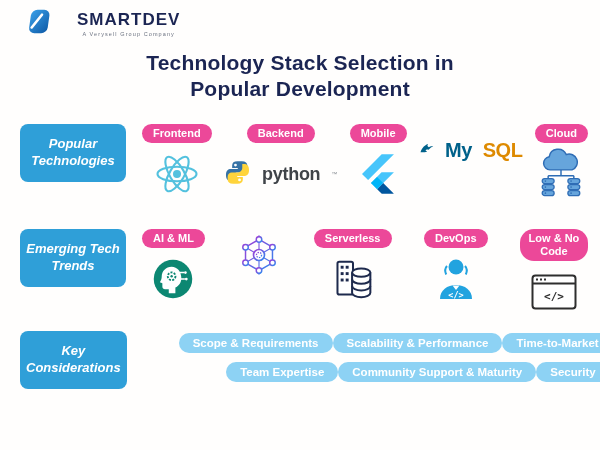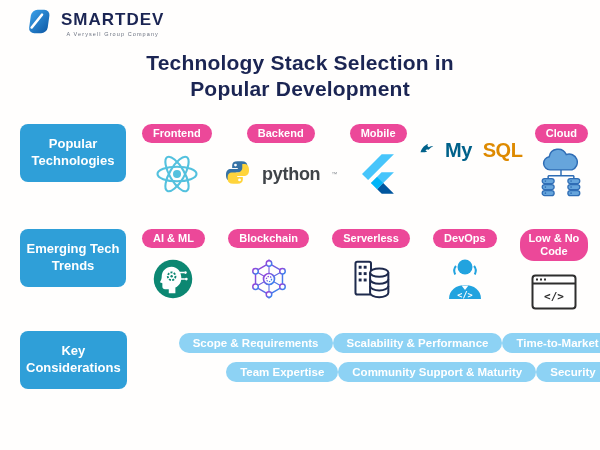--- a/index.html
+++ b/index.html
@@ -1,35 +1,35 @@
 <!DOCTYPE html>
 <html><head>
 <meta charset="utf-8">
 <style>
   html,body{margin:0;padding:0;background:#fff;}
   #canvas{
     position:relative;width:600px;height:450px;background:#fffefd;overflow:hidden;
     font-family:"Liberation Sans", sans-serif;
   }
   
-  .header{position:absolute;top:8px;left:26px;display:flex;align-items:center;gap:8px;}
+  .header{position:absolute;top:8px;left:26px;display:flex;align-items:center;gap:24px;}
   .brand-block{display:flex;flex-direction:column;align-items:center;}
   .brand{font-size:17px;font-weight:800;letter-spacing:1px;color:#1B2553;}
   .tagline{font-size:5.5px;letter-spacing:1.1px;color:#6b7280;margin-top:1px;}
   
   .title{position:absolute;top:50px;left:0;width:100%;text-align:center;color:#1B2553;
          font-size:21px;font-weight:800;line-height:1.22;letter-spacing:.2px;}
   
   .row{position:absolute;left:20px;right:10px;display:flex;align-items:flex-start;}
   .row1{top:124px;}
   .row2{top:229px;}
   .row3{top:331px;gap:36px;}
   .label-box{flex:0 0 106px;height:58px;background:#2F9FD8;border-radius:8px;
              display:flex;align-items:center;justify-content:center;text-align:center;
-             color:#fff;font-weight:700;font-size:13px;line-height:1.3;padding:2px 6px;box-sizing:border-box;}
+             color:#fff;font-weight:700;font-size:13px;line-height:1.3;padding:2px 6px;box-sizing:border-box;font-style:italic;}
   .content{flex:1;margin-left:16px;display:flex;justify-content:space-between;padding-right:2px;}
   .col{display:flex;flex-direction:column;align-items:center;}
   .pill{background:#ec4899;color:#fff;font-weight:700;font-size:11px;line-height:1.2;
         padding:3px 11px;border-radius:999px;white-space:nowrap;margin-bottom:5px;}
   .pill-wrap{white-space:normal;width:52px;text-align:center;border-radius:14px;padding:3px 8px;}
   .icon-box{height:52px;display:flex;align-items:center;justify-content:center;gap:11px;}
   .py-word{font-size:18px;font-weight:600;color:#3f4348;letter-spacing:-.3px;}
   .py-tm{font-size:6px;color:#8a8f95;vertical-align:top;}
   .mysql-my{font-size:20px;font-weight:700;color:#00618A;letter-spacing:-.5px;}
   .mysql-sql{font-size:20px;font-weight:700;color:#DE8A00;letter-spacing:-.5px;}
@@ -172,21 +172,20 @@
             <g stroke="#fff" stroke-width="1.6">
               <path d="M31 17h5 M31 24h6"></path>
             </g>
             <circle cx="37.5" cy="17" r="1.5" fill="#fff"></circle>
             <circle cx="38.5" cy="24" r="1.5" fill="#fff"></circle>
           </svg>
         </div>
       </div>
 
       <div class="col">
-        <span class="pill">Blockchain</span>
         <div class="icon-box">
           <svg width="44" height="44" viewBox="0 0 48 48">
             <defs>
               <linearGradient id="gradBC" x1="0%" y1="0%" x2="100%" y2="100%">
                 <stop offset="0%" stop-color="#A23BD6"></stop>
                   <stop offset="100%" stop-color="#2D8CF0"></stop>
               </linearGradient>
             </defs>
             <polygon points="24,7 38.7,15.5 38.7,32.5 24,41 9.3,32.5 9.3,15.5" fill="none" stroke="url(#gradBC)" stroke-width="1.6"></polygon>
             <g stroke="url(#gradBC)" stroke-width="1.2">

